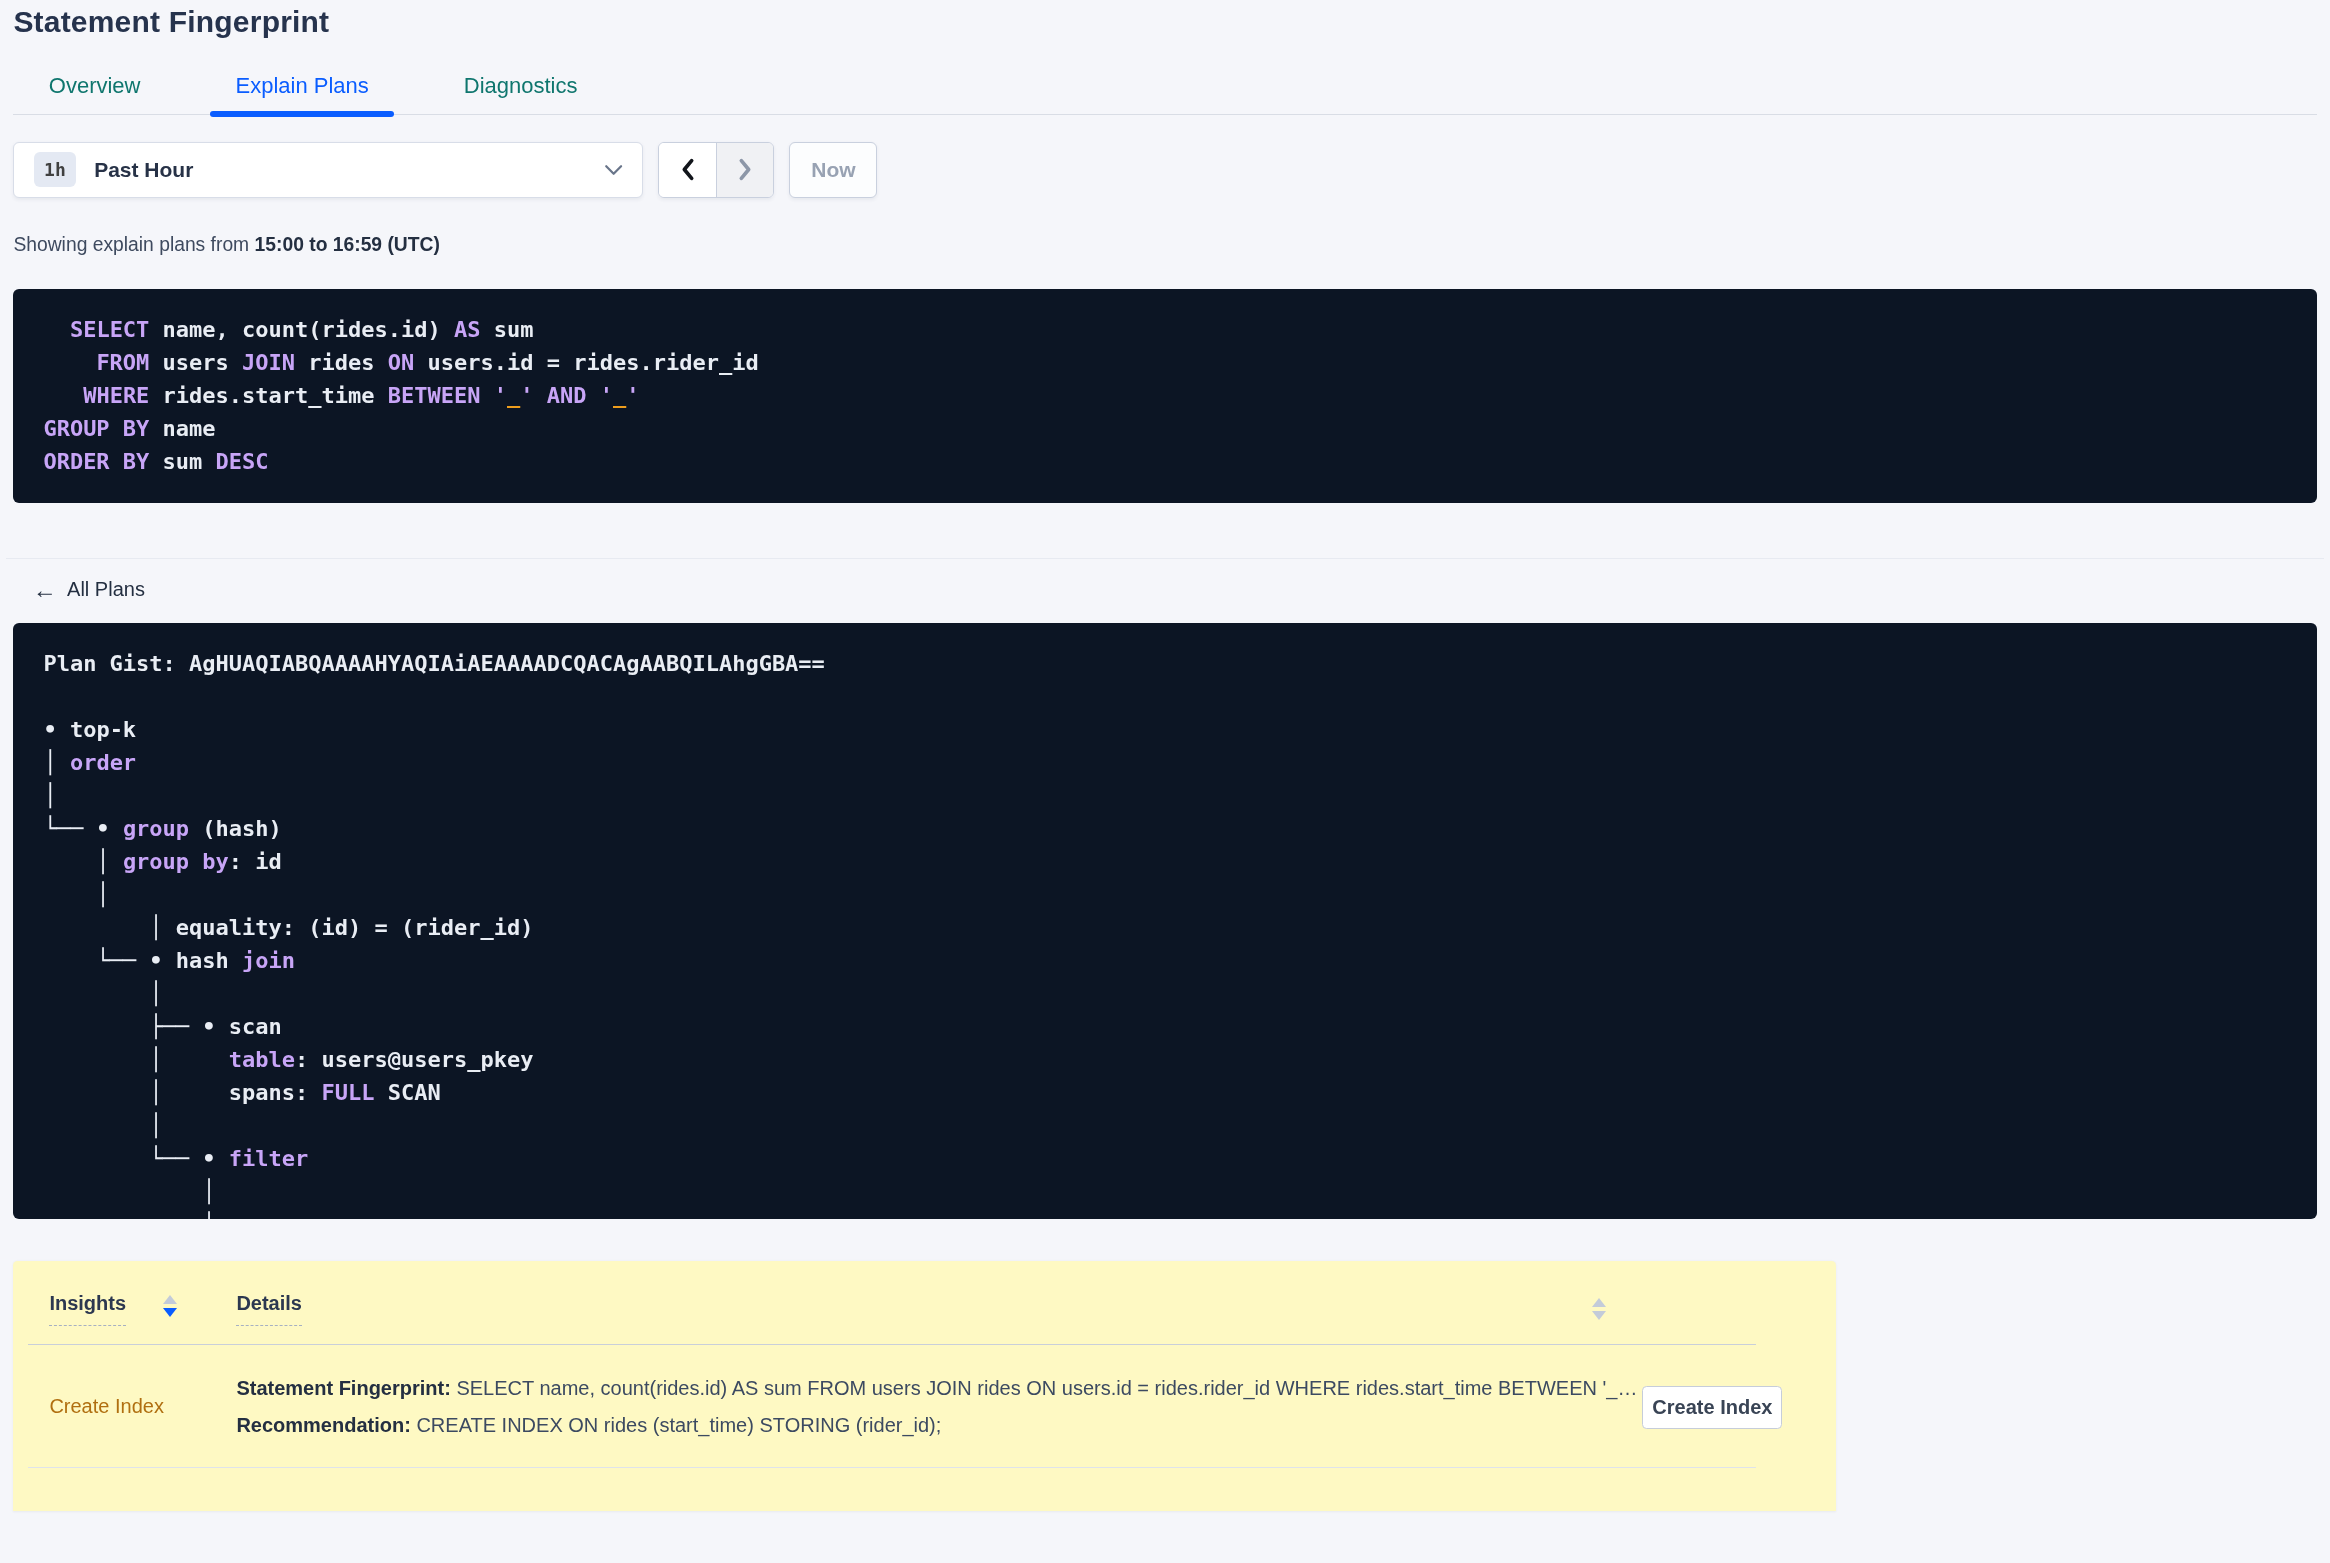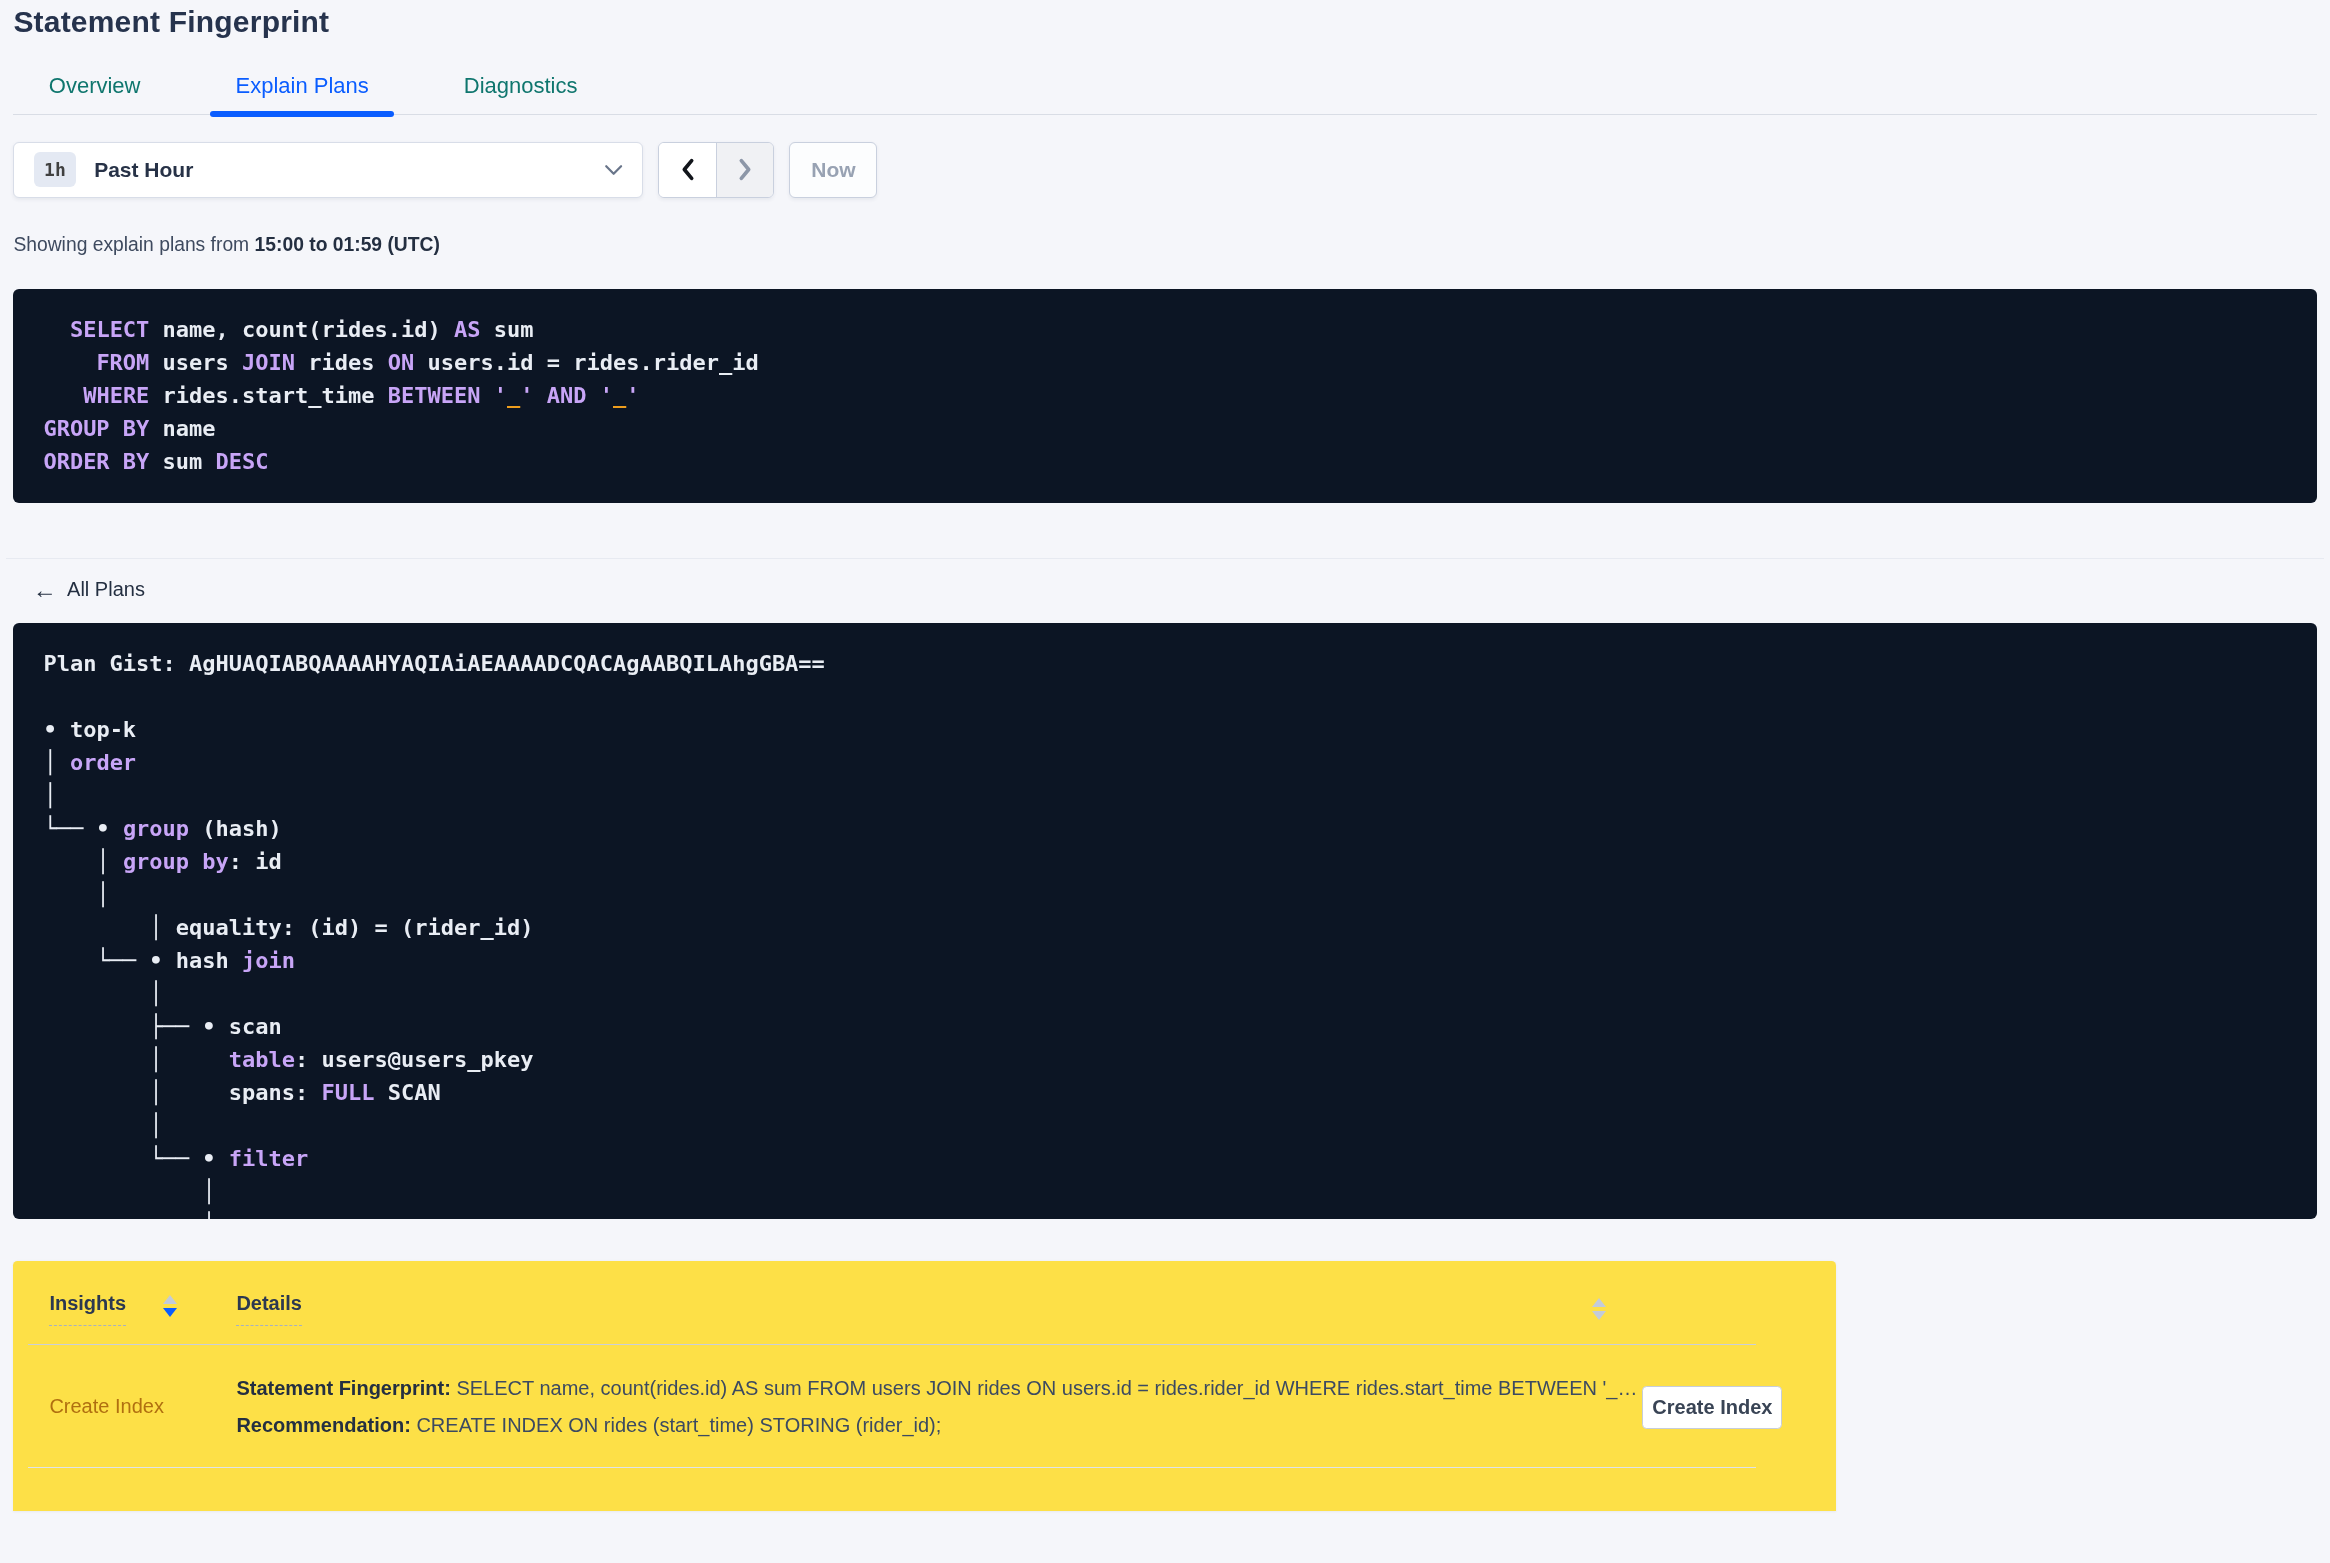--- a/index.html
+++ b/index.html
@@ -72,21 +72,21 @@
   .back-link {
     display:inline-flex; align-items:center; gap:10.4px; margin:19.3px 0 0 19.3px;
     font-size:20px; color:#242f41; cursor:pointer;
   }
   .back-arrow { font-size:24px; line-height:1; color:#242f41; }
 
   .plan-block { margin-top:21px; height:596px; overflow:hidden; }
 
   
   .card {
-    margin-top:42px; width:1823px; height:250px; background:#fde047;
+    margin-top:42px; width:1823px; height:250px; background:#fef9c3;
     border-radius:4.5px 4.5px 0 0; position:relative;
     box-shadow:0 0.7px 2.2px rgba(40,50,70,.06);
   }
   .thead { display:flex; align-items:flex-start; padding:31px 0 0 36px; }
   .th-label {
     font-size:20px; font-weight:700; color:#2c3850;
     border-bottom:1.5px dashed #a6b0c2; padding-bottom:10.4px; cursor:pointer; white-space:nowrap;
   }
   .col-insights { width:187px; display:flex; align-items:flex-start; }
 
@@ -152,21 +152,21 @@
             <polyline points="10,5 20,17 10,29" fill="none" stroke="#8d97a8" stroke-width="5" stroke-linecap="round" stroke-linejoin="round"></polyline>
           </svg>
         </span>
       </div>
     </div>
 
     <div class="now-btn">Now</div>
   </div>
 
   <div class="subtitle">
-    <span>Showing explain plans from </span><b>15:00 to 01:59 (UTC)</b>
+    <span>Showing explain plans from </span><b>15:00 to 16:59 (UTC)</b>
   </div>
 
   <div class="codeblock">
       <div class="code-line"><span class="tk-pl">  </span><span class="tk-kw">SELECT</span><span class="tk-pl"> name, count(rides.id) </span><span class="tk-kw">AS</span><span class="tk-pl"> sum</span></div>
       <div class="code-line"><span class="tk-pl">    </span><span class="tk-kw">FROM</span><span class="tk-pl"> users </span><span class="tk-kw">JOIN</span><span class="tk-pl"> rides </span><span class="tk-kw">ON</span><span class="tk-pl"> users.id = rides.rider_id</span></div>
       <div class="code-line"><span class="tk-pl">   </span><span class="tk-kw">WHERE</span><span class="tk-pl"> rides.start_time </span><span class="tk-kw">BETWEEN</span><span class="tk-pl"> </span><span class="tk-kw">'</span><span class="tk-or">_</span><span class="tk-kw">'</span><span class="tk-pl"> </span><span class="tk-kw">AND</span><span class="tk-pl"> </span><span class="tk-kw">'</span><span class="tk-or">_</span><span class="tk-kw">'</span></div>
       <div class="code-line"><span class="tk-kw">GROUP BY</span><span class="tk-pl"> name</span></div>
       <div class="code-line"><span class="tk-kw">ORDER BY</span><span class="tk-pl"> sum </span><span class="tk-kw">DESC</span></div>
     </div>
 

